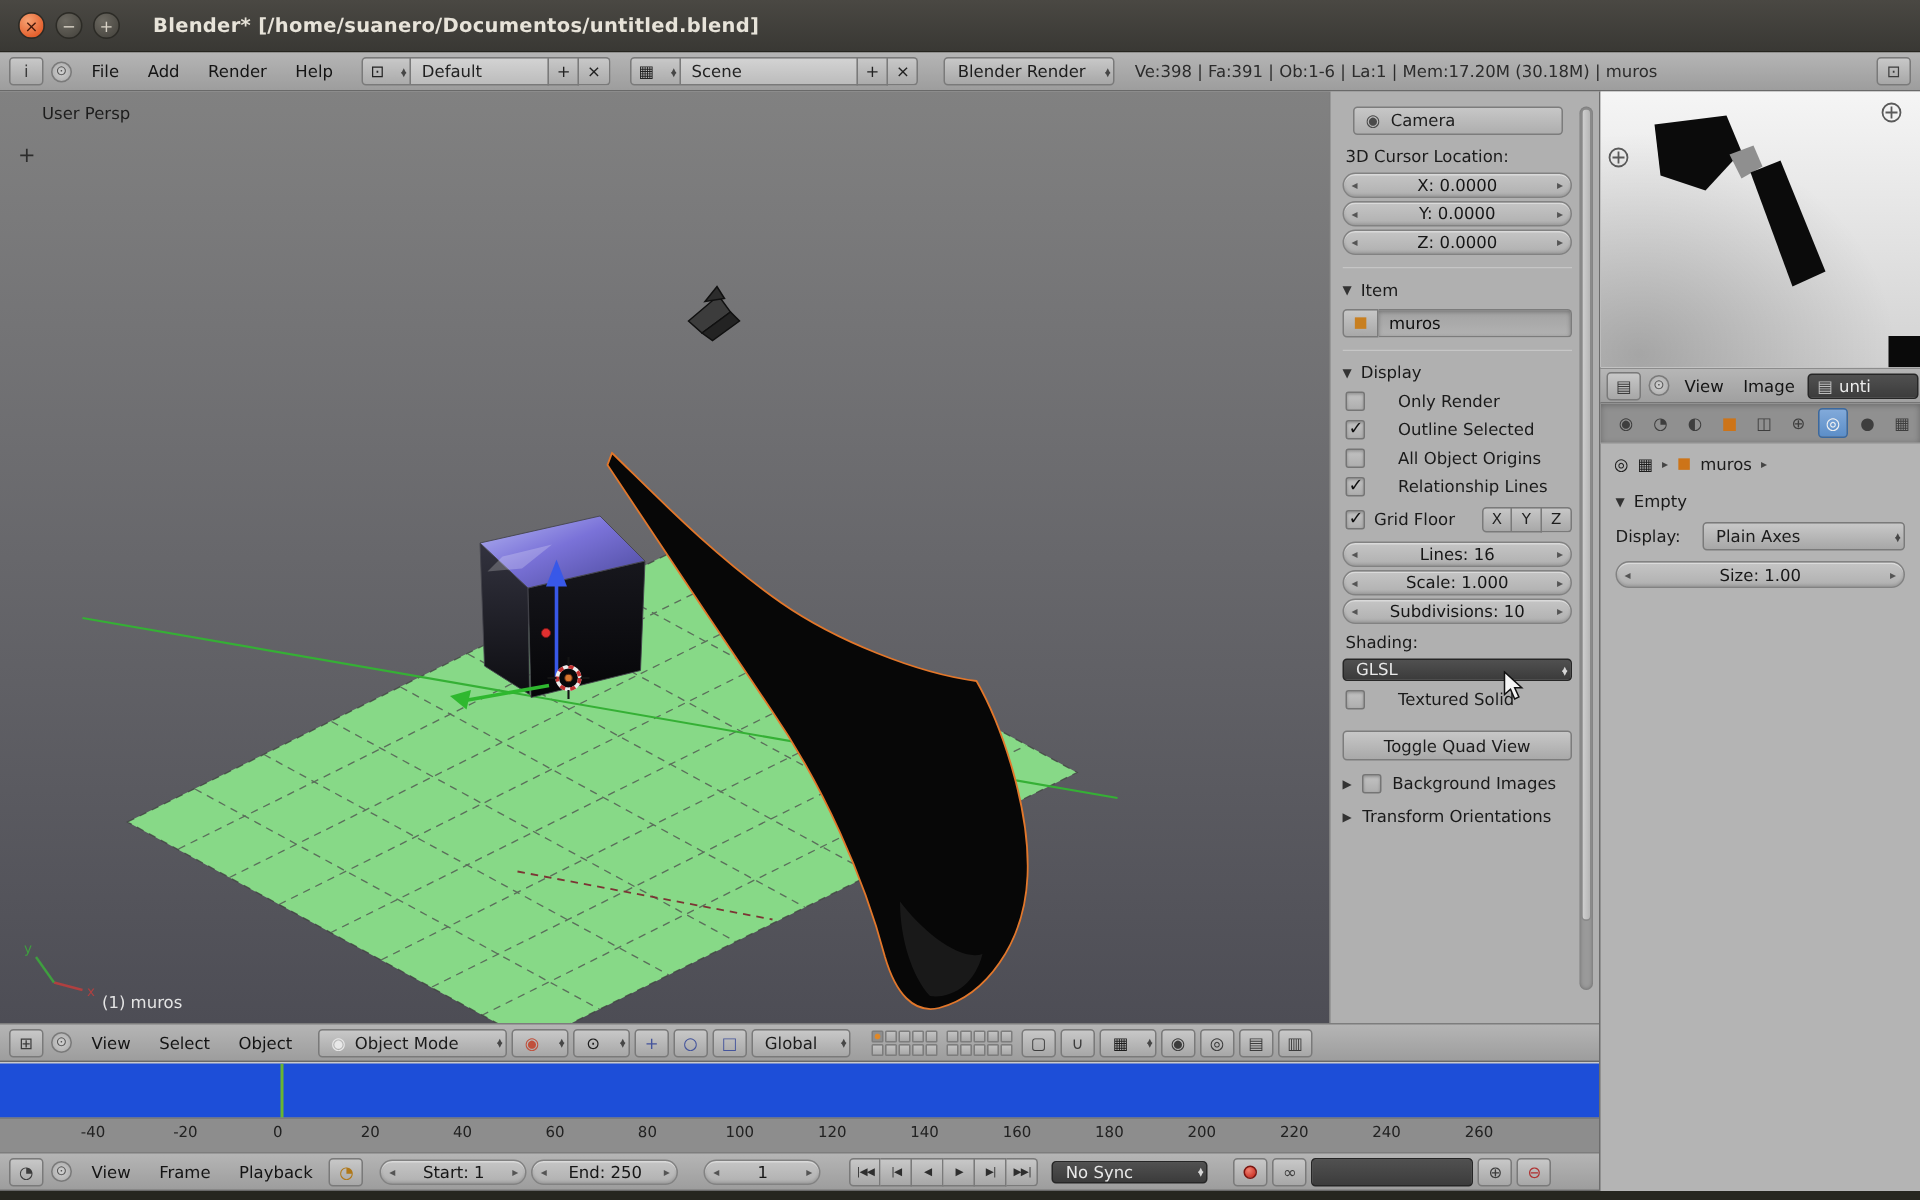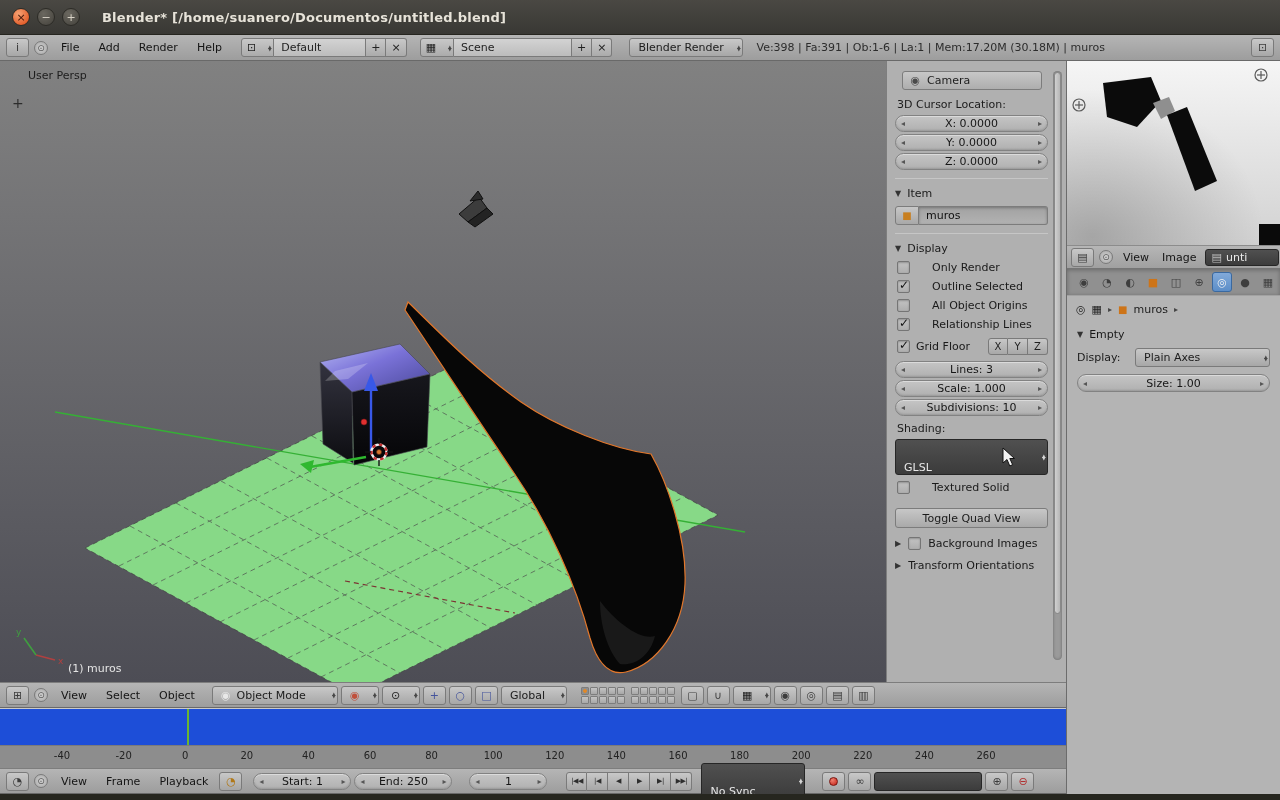--- a/index.html
+++ b/index.html
@@ -31,21 +31,21 @@
   .cw>span{border:1px solid #7a7a7a;border-left-width:0;background:linear-gradient(#c8c8c8,#ababab);
     display:flex;align-items:center;justify-content:center;padding:0 5px;color:#222}
   .cw>span:first-child{border-left-width:1px;border-radius:3px 0 0 3px}
   .cw>span:last-child{border-radius:0 3px 3px 0}
   .cw .tfield{background:linear-gradient(#d3d3d3,#bcbcbc);justify-content:flex-start;padding:0 7px}
   .ddarr{position:relative;padding-right:17px!important}
   .ddarr::after{content:"◂▸";position:absolute;right:1px;top:50%;transform:translateY(-50%) rotate(90deg);
     font-size:7px;letter-spacing:-1px;color:#474747}
   .dd-light{height:19px;background:linear-gradient(#c8c8c8,#a7a7a7);border:1px solid #7a7a7a;border-radius:3px;
     display:flex;align-items:center;padding:0 8px;color:#1c1c1c;position:relative}
-  .dd-dark{height:36px;background:linear-gradient(#505050,#3b3b3b);border:1px solid #262626;border-radius:3px;
+  .dd-dark{height:15px;background:linear-gradient(#505050,#3b3b3b);border:1px solid #262626;border-radius:3px;
     display:flex;align-items:flex-end;padding:0 8px;color:#e8e8e8;position:relative}
   .dd-dark.ddarr::after{color:#d6d6d6}
   .pill{position:relative;height:17px;background:linear-gradient(#c5c5c5,#b0b0b0);border:1px solid #828282;
     border-radius:9px;display:flex;align-items:center;justify-content:center;color:#161616;
     box-shadow:inset 0 1px 0 rgba(255,255,255,.4),inset 0 -1px 2px rgba(0,0,0,.14)}
   .pill::before{content:"◂";position:absolute;left:5px;font-size:8px;color:#555}
   .pill::after{content:"▸";position:absolute;right:5px;font-size:8px;color:#555}
   .stats{margin-left:10px;color:#2c2c2c;white-space:nowrap}
 
   .infobar{position:absolute;left:0;top:35px;width:1280px;height:26px}
@@ -326,21 +326,21 @@
   <div class="gfrow">
     <span class="cb checked"></span>
     <span>Grid Floor</span>
     <span class="axgrp">
         <span class="axbtn">X</span>
         <span class="axbtn">Y</span>
         <span class="axbtn">Z</span>
       </span>
   </div>
   <div>
-      <div class="pill npslider">Lines: 3</div>
+      <div class="pill npslider">Lines: 16</div>
       <div class="pill npslider">Scale: 1.000</div>
       <div class="pill npslider">Subdivisions: 10</div>
     </div>
   <div class="nplabel">Shading:</div>
   <div class="dd-dark ddarr" style="margin:2px 0 6px">
     <span>GLSL</span>
   </div>
   <div class="checkrow">
     <span class="cb"></span>
     <span>Textured Solid</span>

